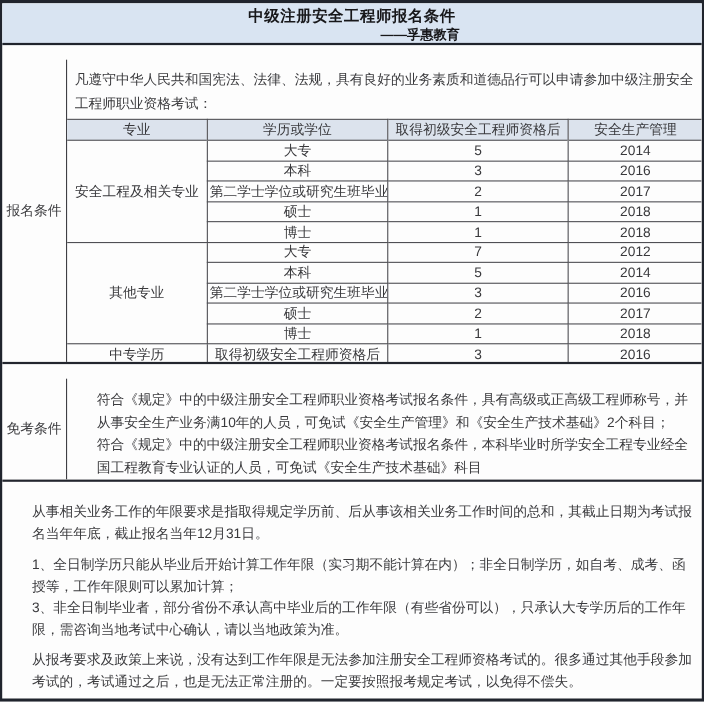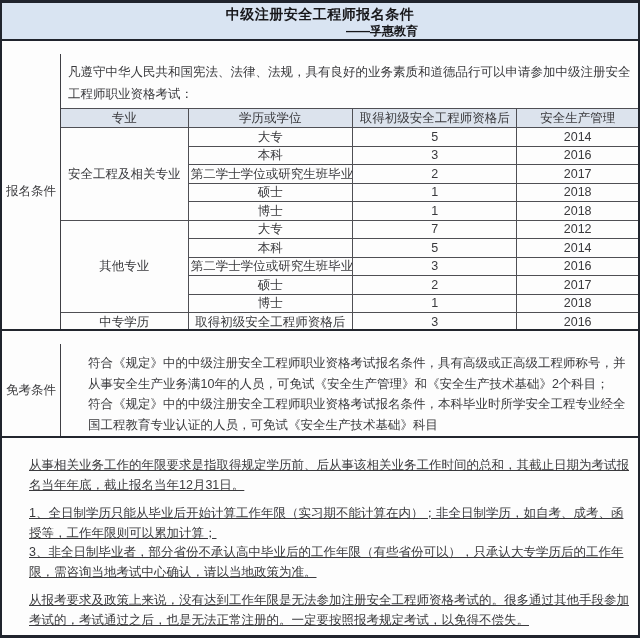--- a/index.html
+++ b/index.html
@@ -80,21 +80,21 @@
     background: #dce3ed; font-weight: normal; height: 19px;
   }
   .req-table col.c-major { width: 127px; }
   .req-table col.c-degree { width: 164px; }
   .req-table col.c-years { width: 164px; }
   .req-table col.c-year { width: 121px; }
   
   .paras { padding: 9px 4px 0 7px; font-size: 12.5px; margin-left: 20px; }
   .sec-miankao .paras p { line-height: 20.5px; }
   .sec-special .paras { padding-top: 5px; }
-  .sec-special .paras p { line-height: 19.5px; text-decoration: underline; }
+  .sec-special .paras p { line-height: 19.5px; }
   .paras p { color: #3a3a3d; }
   .paras .spacer { height: 9px; }
 </style>
 </head>
 <body>
 
 <div class="page">
 
   <div class="band">
     <div class="title">中级注册安全工程师报名条件</div>

